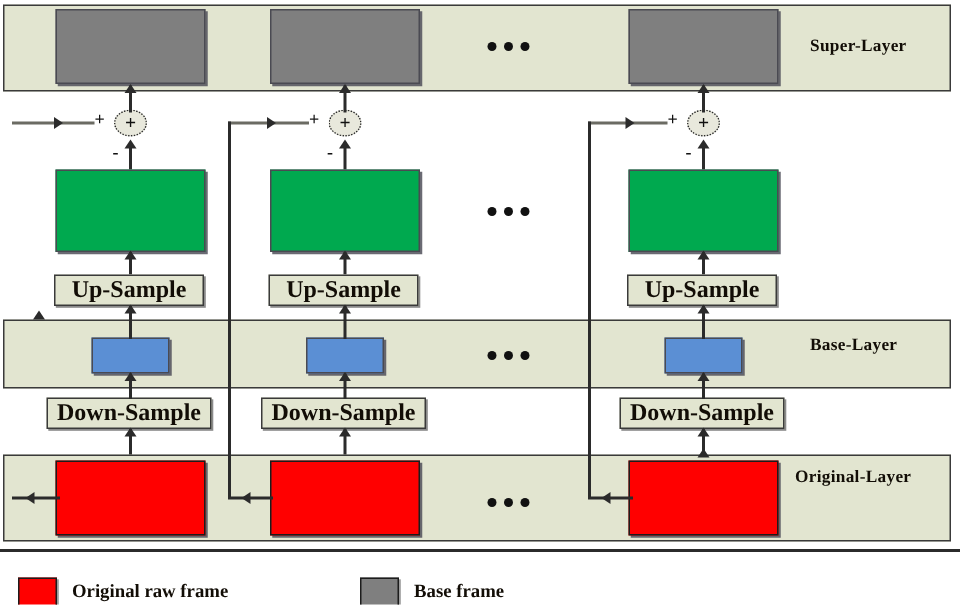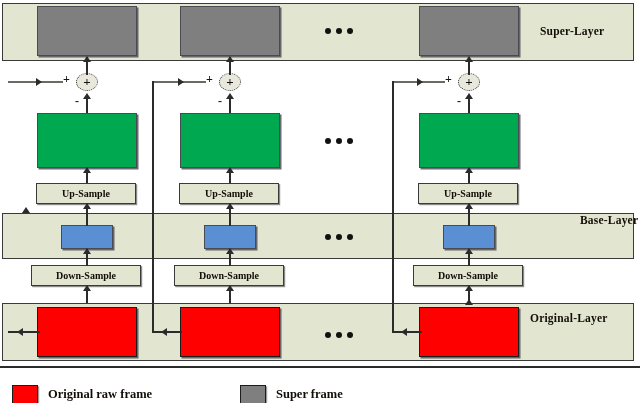--- a/index.html
+++ b/index.html
@@ -19,21 +19,21 @@
        box-shadow:1.5px 1.5px 0 rgba(80,80,90,.85);}
   .blk.gray{background:#7f7f7f;}
   .blk.green{background:#00a94f;}
   .blk.blue{background:#5b8fd4;}
   .blk.red{background:#ff0000;border-color:#1c1c1c;}
 
   
   .pbox{position:absolute;box-sizing:border-box;background:#e2e5d0;
         border:1.5px solid #3a3a3a;display:flex;align-items:center;
         justify-content:center;font-family:"Liberation Serif",serif;
-        font-weight:bold;font-size:10px;color:#120d06;white-space:nowrap;
+        font-weight:bold;font-size:16px;color:#120d06;white-space:nowrap;
         box-shadow:1.2px 1.2px 0 rgba(90,90,90,.7);}
 
   
   .adder{position:absolute;width:22px;height:18px;border-radius:50%;
          background:#e8e8dc;border:1.6px dotted #2b2b2b;
          display:flex;align-items:center;justify-content:center;
          font-family:"Liberation Serif",serif;font-size:13px;font-weight:bold;
          color:#111;box-sizing:border-box;}
   .sign{position:absolute;font-family:"Liberation Serif",serif;
         font-size:12px;font-weight:bold;color:#111;line-height:1;}
@@ -140,21 +140,21 @@
   <div class="vline" style="left:229px;top:168px;height:15px;"></div>
   <div class="arr-up" style="left:226px;top:167px;"></div>
   <div class="vline" style="left:468px;top:168px;height:15px;"></div>
   <div class="arr-up" style="left:465px;top:167px;"></div>
 
   <div class="pbox" style="left:36px;top:183px;width:100px;height:21px;">Up-Sample</div>
   <div class="pbox" style="left:179px;top:183px;width:100px;height:21px;">Up-Sample</div>
   <div class="pbox" style="left:418px;top:183px;width:100px;height:21px;">Up-Sample</div>
 
   <div class="band" style="left:2px;top:213px;width:632px;height:46px;"></div>
-  <div class="band-label" style="left:540px;top:214px;margin-left:40px;">Base-Layer</div>
+  <div class="band-label" style="left:540px;top:224px;">Base-Layer</div>
 
   <div class="blk blue" style="left:61px;top:225px;width:52px;height:24px;"></div>
   <div class="blk blue" style="left:204px;top:225px;width:52px;height:24px;"></div>
   <div class="blk blue" style="left:443px;top:225px;width:52px;height:24px;"></div>
 
   <div class="dots" style="left:325px;top:234px;">
       <i></i>
       <i></i>
       <i></i>
     </div>
@@ -214,17 +214,17 @@
 
   <div class="sep"></div>
 
   <div class="legend">
     <div class="lg-item" style="left:12px;">
       <span class="lg-sw red"></span>
       <span class="lg-tx">Original raw frame</span>
     </div>
     <div class="lg-item" style="left:240px;">
       <span class="lg-sw gray"></span>
-      <span class="lg-tx">Super frame</span>
+      <span class="lg-tx">Base frame</span>
     </div>
   </div>
 
 </div>
 
 </body></html>

